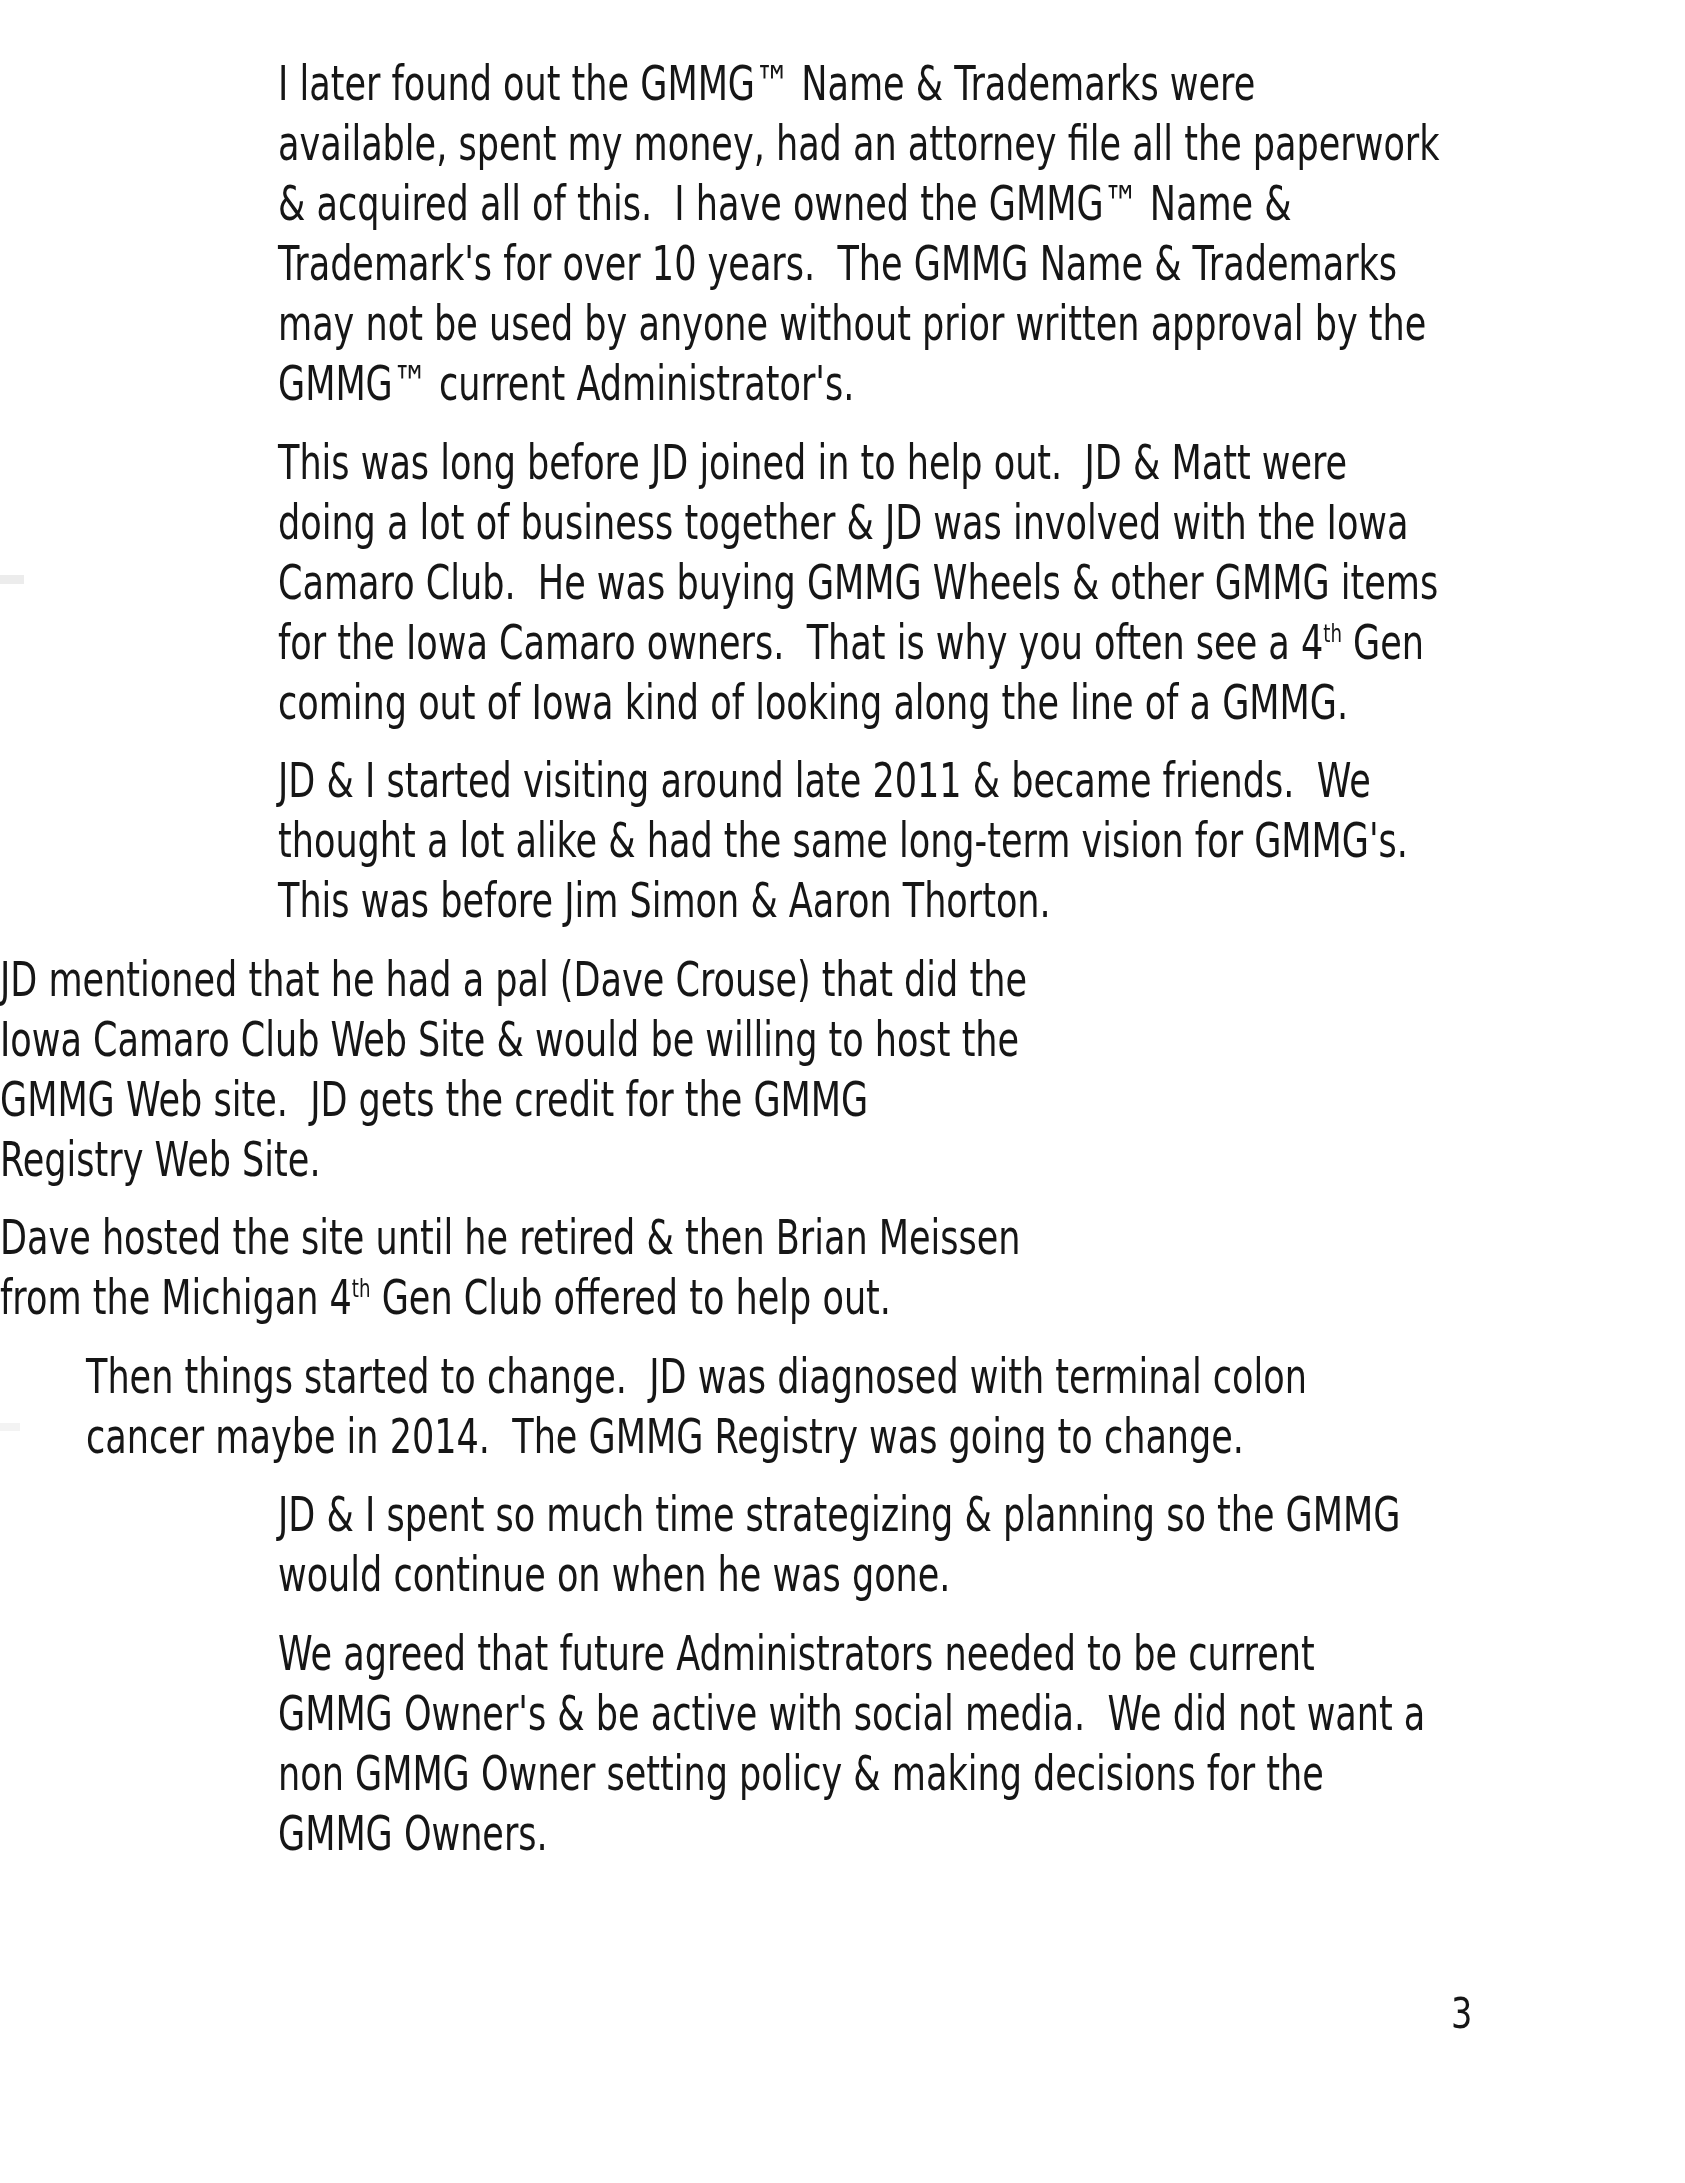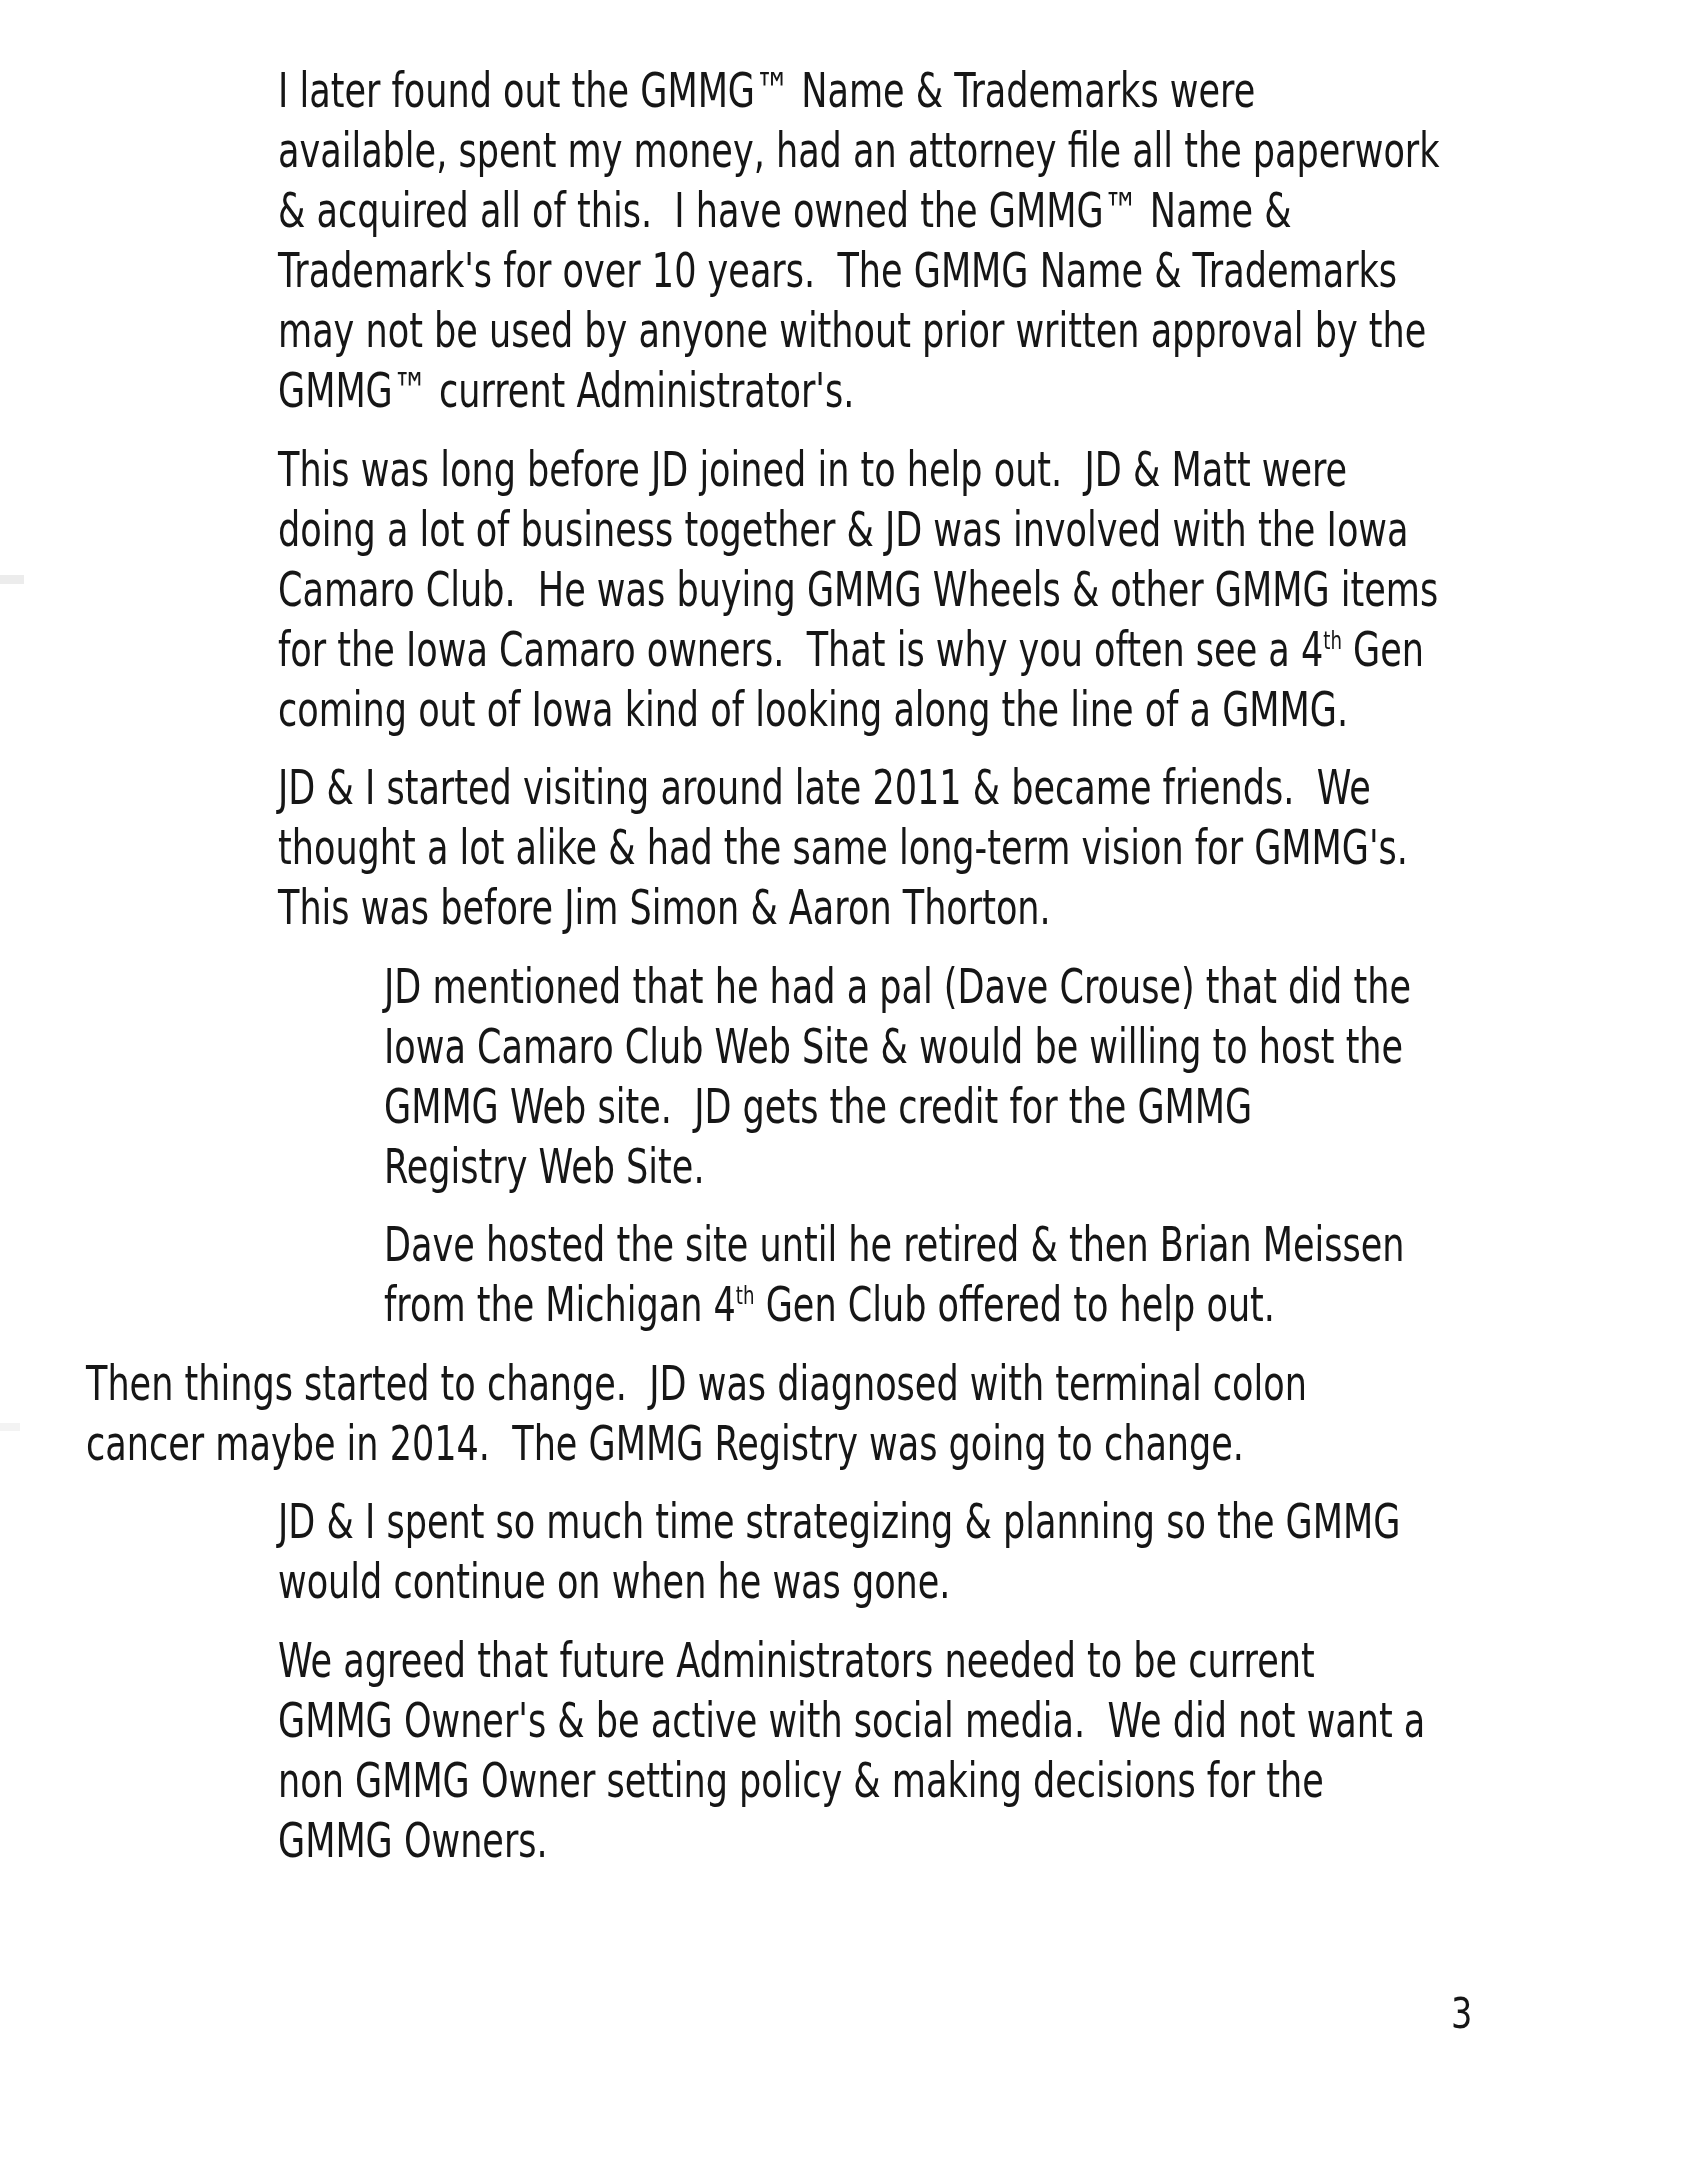--- a/index.html
+++ b/index.html
@@ -10,30 +10,30 @@
   body {
     width: 1685px;
     height: 2183px;
     position: relative;
     overflow: hidden;
     font-family: "DejaVu Sans", sans-serif;
     color: #161616;
   }
   .doc-body {
     position: absolute;
-    top: 60px;
+    top: 53px;
     left: 0;
     width: 1685px;
   }
   .para {
     margin: 0 0 18.5px 0;
   }
   .para.indent-0 { padding-left: 86px; }
   .para.indent-1 { padding-left: 278px; }
-  .para.indent-2 { padding-left: 384px; }
+  .para.indent-2 { }
   .line {
     font-size: 48px;
     line-height: 60px;
     height: 60px;
     white-space: pre;
     transform: scaleX(0.73);
     transform-origin: 0 50%;
     letter-spacing: 0px;
     font-weight: 500;
   }

